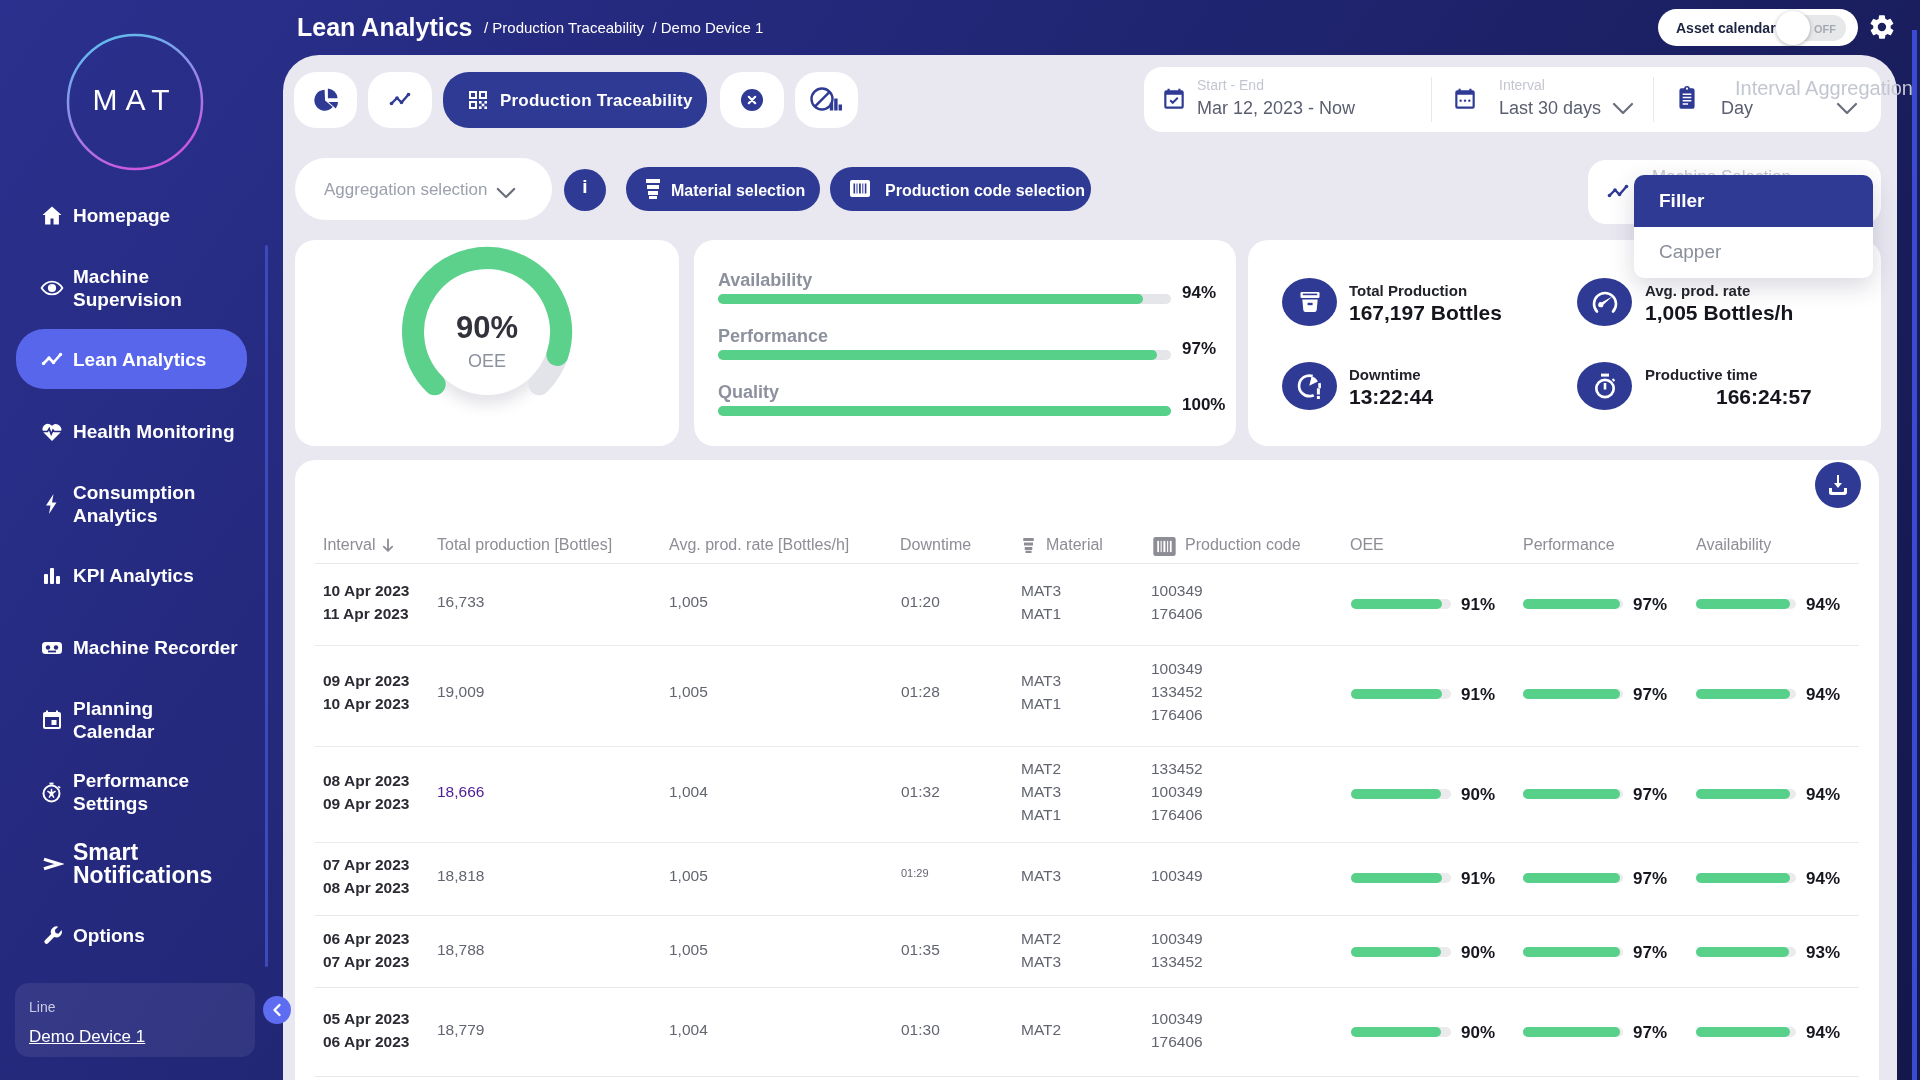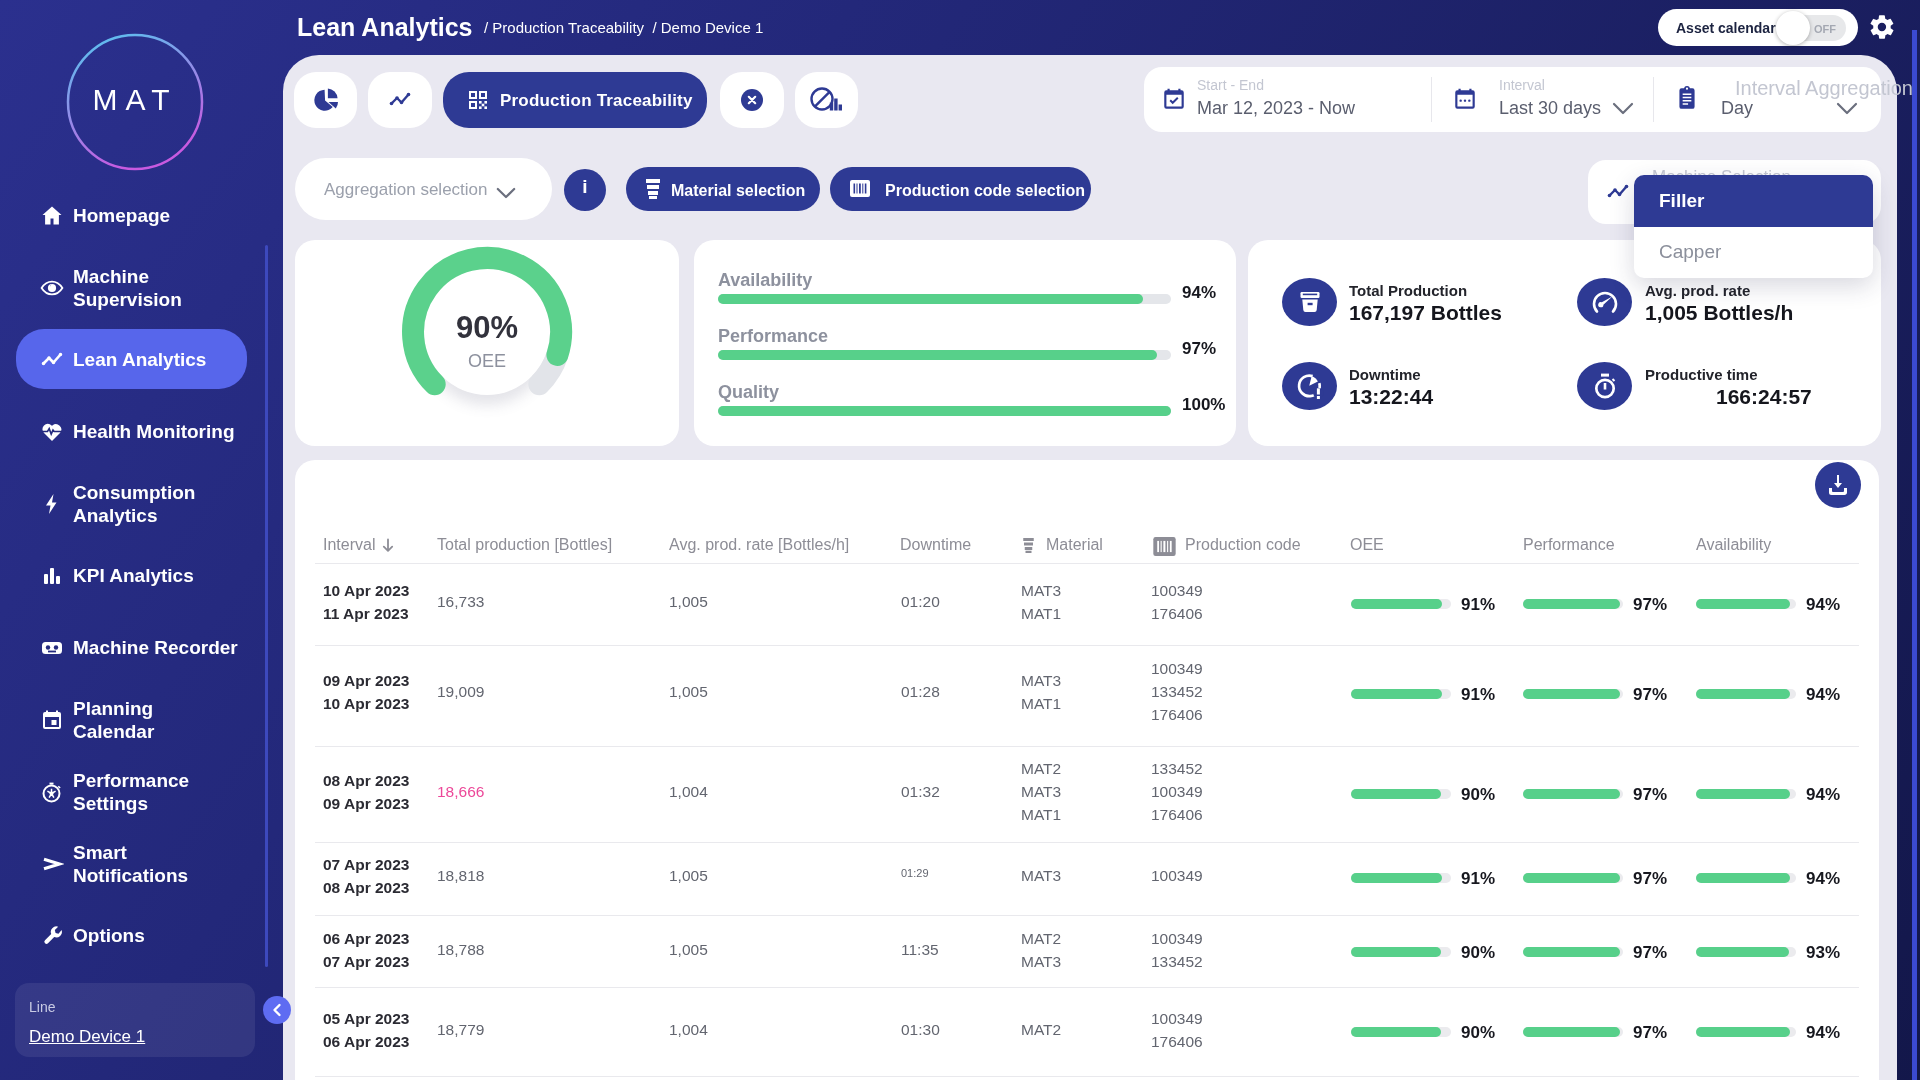--- a/index.html
+++ b/index.html
@@ -109,21 +109,21 @@
 <path stroke="#fff" stroke-width="1.6" d="m18.3 6.2 1.8 1.8"></path>
 <g stroke="#fff" stroke-width="1.5">
       <path d="M11.5 8.7v4.8M11.5 13.5l4.1-2.4M11.5 13.5l-4.1-2.4M11.5 13.5l2.4 4.1M11.5 13.5l-2.4 4.1"></path>
     </g>
 <circle cx="11.5" cy="13.5" r="2" fill="#fff"></circle>
   </svg>
 <div class="a" style="left:73px;top:769px;color:#fff;font-size:19px;font-weight:bold;line-height:23px;">Performance<br>Settings</div>
 <svg class="a" style="left:40px;top:852px;" width="24" height="24" viewBox="0 0 24 24">
     <path fill="none" stroke="#fff" stroke-width="3.2" stroke-linejoin="miter" d="M4 7.2 19.5 12 4 16.8"></path>
   </svg>
-<div class="a" style="left:73px;top:841px;color:#fff;font-size:19px;font-weight:bold;line-height:23px;">Smart<br>Notifications</div>
+<div class="a" style="left:73px;top:841px;color:#fff;font-size:23px;font-weight:bold;line-height:23px;">Smart<br>Notifications</div>
 <svg class="a" style="left:40px;top:924px;" width="24" height="24" viewBox="0 0 24 24">
     <path fill="#fff" d="M21.6 6.1a5.6 5.6 0 0 1-7.4 7L8 19.3a2.1 2.1 0 0 1-3-3l6.2-6.2a5.6 5.6 0 0 1 7-7.4l-3.4 3.4.8 2.9 2.9.8z"></path>
   </svg>
 <div class="a" style="left:73px;top:925px;color:#fff;font-size:19px;font-weight:bold;">Options</div>
 <div class="a" style="left:15px;top:983px;width:240px;height:74px;background:rgba(255,255,255,0.08);border-radius:14px;"></div>
 <div class="a" style="left:29px;top:999px;color:#c9cbe4;font-size:14px;">Line</div>
 <div class="a" style="left:29px;top:1027px;color:#fff;font-size:17px;text-decoration:underline;">Demo Device 1</div>
 <div class="a" style="left:263px;top:996px;width:28px;height:28px;background:#5e6cf2;border-radius:50%;"></div>
 <svg class="a" style="left:271px;top:1003px;" width="12" height="14" viewBox="0 0 12 14">
     <path fill="none" stroke="#fff" stroke-width="2.4" stroke-linecap="round" stroke-linejoin="round" d="M8.5 2 3.5 7l5 5"></path>
@@ -372,21 +372,21 @@
 <div class="a" style="left:1351px;top:689px;width:91px;height:10px;background:#57d08a;border-radius:5px;"></div>
 <div class="a" style="left:1461px;top:685px;color:#17181f;font-size:17px;font-weight:bold;">91%</div>
 <div class="a" style="left:1523px;top:689px;width:100px;height:10px;background:#ebebee;border-radius:5px;"></div>
 <div class="a" style="left:1523px;top:689px;width:97px;height:10px;background:#57d08a;border-radius:5px;"></div>
 <div class="a" style="left:1633px;top:685px;color:#17181f;font-size:17px;font-weight:bold;">97%</div>
 <div class="a" style="left:1696px;top:689px;width:100px;height:10px;background:#ebebee;border-radius:5px;"></div>
 <div class="a" style="left:1696px;top:689px;width:94px;height:10px;background:#57d08a;border-radius:5px;"></div>
 <div class="a" style="left:1806px;top:685px;color:#17181f;font-size:17px;font-weight:bold;">94%</div>
 <div class="a" style="left:323px;top:772px;color:#2b2b33;font-size:15.5px;font-weight:bold;">08 Apr 2023</div>
 <div class="a" style="left:323px;top:795px;color:#2b2b33;font-size:15.5px;font-weight:bold;">09 Apr 2023</div>
-<div class="a" style="left:437px;top:783px;color:#ec4899;font-size:15.5px;font-weight:normal;">18,666</div>
+<div class="a" style="left:437px;top:783px;color:#4c1d95;font-size:15.5px;font-weight:normal;">18,666</div>
 <div class="a" style="left:669px;top:783px;color:#62656f;font-size:15.5px;font-weight:normal;">1,004</div>
 <div class="a" style="left:901px;top:783px;color:#62656f;font-size:15.5px;font-weight:normal;">01:32</div>
 <div class="a" style="left:1021px;top:760px;color:#62656f;font-size:15.5px;font-weight:normal;">MAT2</div>
 <div class="a" style="left:1021px;top:783px;color:#62656f;font-size:15.5px;font-weight:normal;">MAT3</div>
 <div class="a" style="left:1021px;top:806px;color:#62656f;font-size:15.5px;font-weight:normal;">MAT1</div>
 <div class="a" style="left:1151px;top:760px;color:#62656f;font-size:15.5px;font-weight:normal;">133452</div>
 <div class="a" style="left:1151px;top:783px;color:#62656f;font-size:15.5px;font-weight:normal;">100349</div>
 <div class="a" style="left:1151px;top:806px;color:#62656f;font-size:15.5px;font-weight:normal;">176406</div>
 <div class="a" style="left:1351px;top:789px;width:100px;height:10px;background:#ebebee;border-radius:5px;"></div>
 <div class="a" style="left:1351px;top:789px;width:90px;height:10px;background:#57d08a;border-radius:5px;"></div>
@@ -410,21 +410,21 @@
 <div class="a" style="left:1523px;top:873px;width:100px;height:10px;background:#ebebee;border-radius:5px;"></div>
 <div class="a" style="left:1523px;top:873px;width:97px;height:10px;background:#57d08a;border-radius:5px;"></div>
 <div class="a" style="left:1633px;top:869px;color:#17181f;font-size:17px;font-weight:bold;">97%</div>
 <div class="a" style="left:1696px;top:873px;width:100px;height:10px;background:#ebebee;border-radius:5px;"></div>
 <div class="a" style="left:1696px;top:873px;width:94px;height:10px;background:#57d08a;border-radius:5px;"></div>
 <div class="a" style="left:1806px;top:869px;color:#17181f;font-size:17px;font-weight:bold;">94%</div>
 <div class="a" style="left:323px;top:930px;color:#2b2b33;font-size:15.5px;font-weight:bold;">06 Apr 2023</div>
 <div class="a" style="left:323px;top:953px;color:#2b2b33;font-size:15.5px;font-weight:bold;">07 Apr 2023</div>
 <div class="a" style="left:437px;top:941px;color:#62656f;font-size:15.5px;font-weight:normal;">18,788</div>
 <div class="a" style="left:669px;top:941px;color:#62656f;font-size:15.5px;font-weight:normal;">1,005</div>
-<div class="a" style="left:901px;top:941px;color:#62656f;font-size:15.5px;font-weight:normal;">11:35</div>
+<div class="a" style="left:901px;top:941px;color:#62656f;font-size:15.5px;font-weight:normal;">01:35</div>
 <div class="a" style="left:1021px;top:930px;color:#62656f;font-size:15.5px;font-weight:normal;">MAT2</div>
 <div class="a" style="left:1021px;top:953px;color:#62656f;font-size:15.5px;font-weight:normal;">MAT3</div>
 <div class="a" style="left:1151px;top:930px;color:#62656f;font-size:15.5px;font-weight:normal;">100349</div>
 <div class="a" style="left:1151px;top:953px;color:#62656f;font-size:15.5px;font-weight:normal;">133452</div>
 <div class="a" style="left:1351px;top:947px;width:100px;height:10px;background:#ebebee;border-radius:5px;"></div>
 <div class="a" style="left:1351px;top:947px;width:90px;height:10px;background:#57d08a;border-radius:5px;"></div>
 <div class="a" style="left:1461px;top:943px;color:#17181f;font-size:17px;font-weight:bold;">90%</div>
 <div class="a" style="left:1523px;top:947px;width:100px;height:10px;background:#ebebee;border-radius:5px;"></div>
 <div class="a" style="left:1523px;top:947px;width:97px;height:10px;background:#57d08a;border-radius:5px;"></div>
 <div class="a" style="left:1633px;top:943px;color:#17181f;font-size:17px;font-weight:bold;">97%</div>

